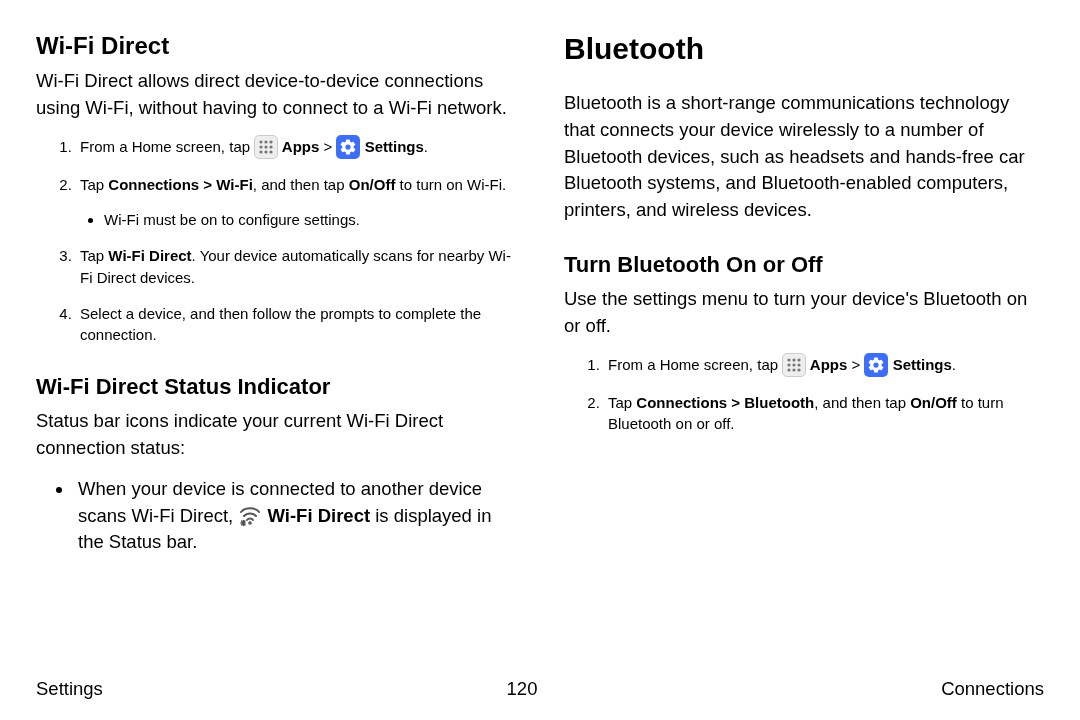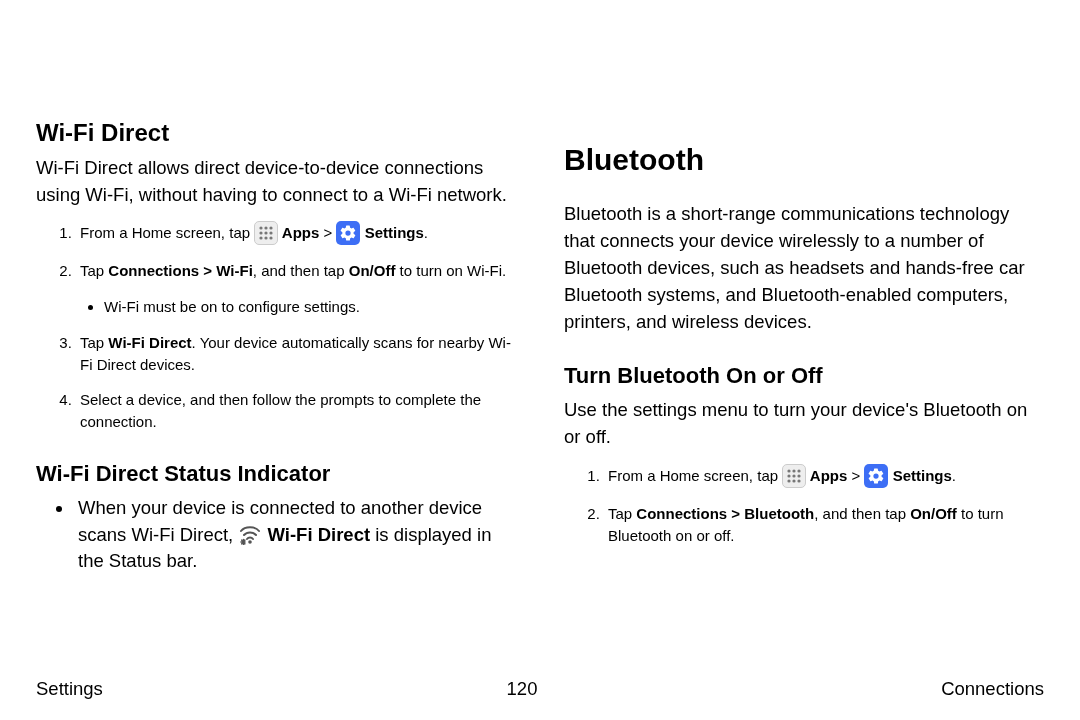--- a/index.html
+++ b/index.html
@@ -9,21 +9,20 @@
     font-family: Arial, Helvetica, sans-serif;
     color: #000;
     background: #fff;
     padding: 32px 36px 20px 36px;
     position: relative;
   }
   .columns {
     display: flex;
     gap: 48px;
     height: 640px;
-    align-items: center;
   }
   .col {
     flex: 1;
     min-width: 0;
   }
   h1 {
     font-size: 30px;
     font-weight: 700;
     margin-bottom: 24px;
   }
@@ -145,20 +144,21 @@
           <li>Wi-Fi must be on to configure settings.</li>
         </ul>
       </li>
       <li>
         <span>Tap </span><b>Wi-Fi Direct</b><span>. Your device automatically scans for nearby Wi-Fi Direct devices.</span>
       </li>
       <li>Select a device, and then follow the prompts to complete the connection.</li>
     </ol>
 
     <h3>Wi-Fi Direct Status Indicator</h3>
+    <p>Status bar icons indicate your current Wi-Fi Direct connection status:</p>
     <ul class="top">
       <li>
         <span>When your device is connected to another device scans Wi-Fi Direct, </span><span class="wifi-direct-icon">
             <svg viewBox="0 0 24 22">
               <g fill="none" stroke="#555" stroke-width="2" stroke-linecap="round">
                 <path d="M3 8 C7 3 17 3 21 8"></path>
                 <path d="M6 12 C9 8.5 15 8.5 18 12"></path>
                 <path d="M9 16 C10.5 14 13.5 14 15 16"></path>
               </g>
               <circle cx="12" cy="19" r="1.8" fill="#555"></circle>

